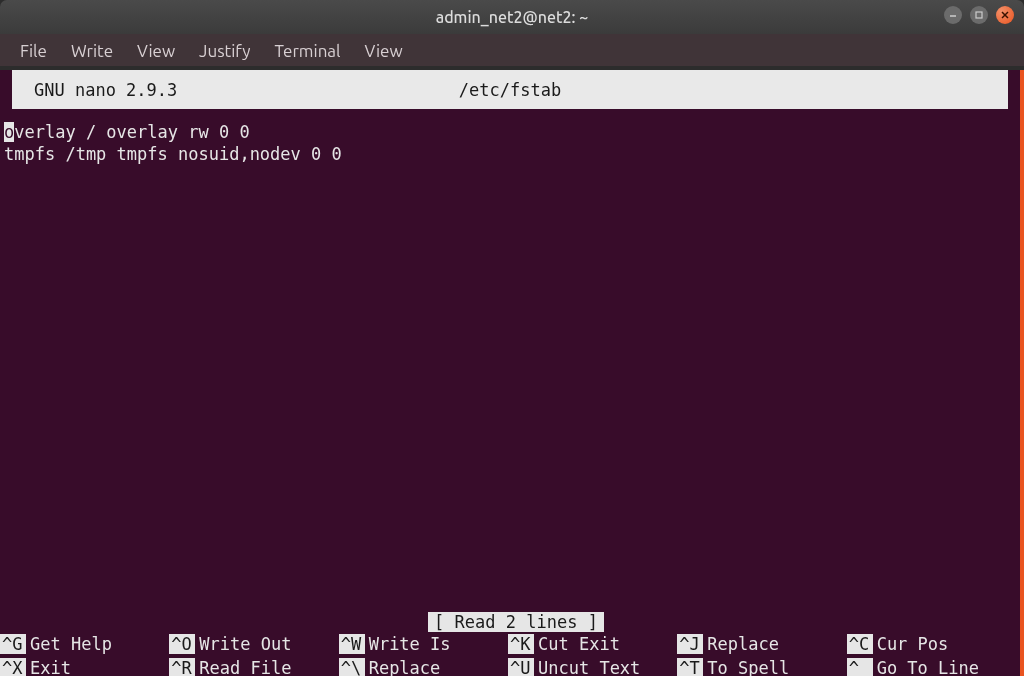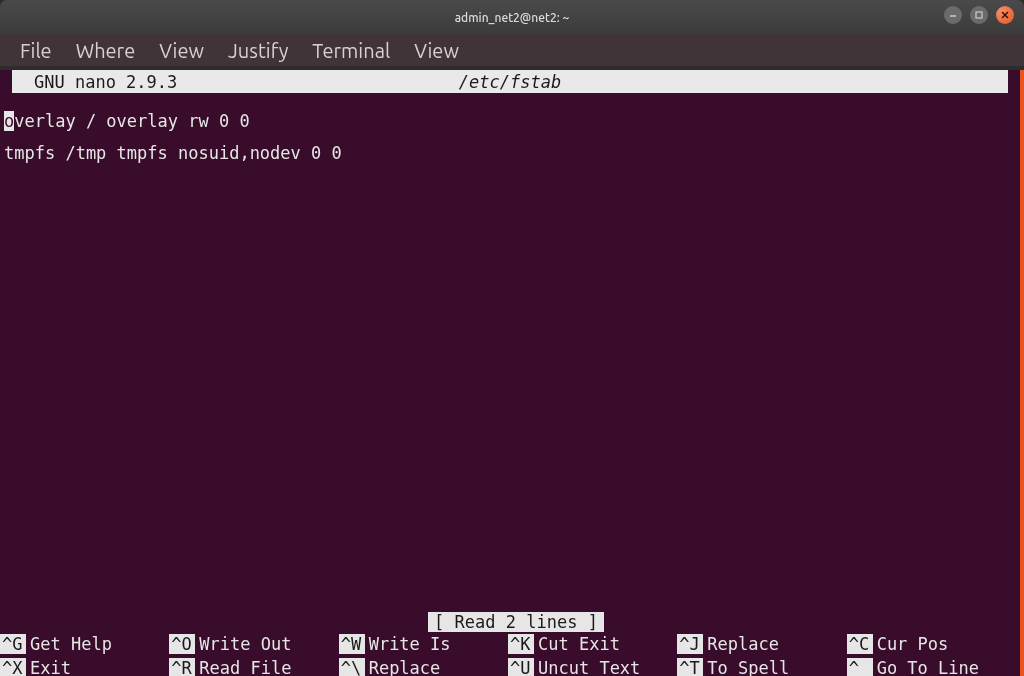--- a/index.html
+++ b/index.html
@@ -20,21 +20,21 @@
       background: linear-gradient(to bottom, #4a4a4a, #3b3b3b);
       display: flex;
       align-items: center;
       justify-content: center;
       position: relative;
       border-top-left-radius: 7px;
       border-top-right-radius: 7px;
     }
     .titlebar-title {
       color: #dcdcdc;
-      font-size: 12px;
+      font-size: 16px;
       font-weight: 500;
     }
     .window-controls {
       position: absolute;
       right: 10px;
       top: 6px;
       display: flex;
       gap: 8px;
     }
     .window-btn {
@@ -61,57 +61,56 @@
     .menubar {
       height: 32px;
       background: #403438;
       display: flex;
       align-items: center;
       padding-left: 10px;
       gap: 4px;
     }
     .menubar-item {
       color: #d8d0d3;
-      font-size: 20px;
+      font-size: 17px;
       padding: 4px 10px;
       cursor: pointer;
     }
     .terminal {
       background: #380c2a;
       height: calc(676px - 34px - 32px);
       font-family: "DejaVu Sans Mono", "Ubuntu Mono", monospace;
       font-size: 17px;
       color: #e6e6e6;
       position: relative;
       border-right: 4px solid #e95420;
     }
     .nano-header {
       background: #e9e9e9;
       color: #1a1a1a;
-      height: 23px;
+      height: 39px;
       display: flex;
       align-items: center;
       padding: 0 12px;
       margin: 0 12px;
       margin-top: 4px;
     }
     .nano-header .app {
       flex: 0 0 auto;
       padding-left: 10px;
     }
     .nano-header .filename {
       position: absolute;
       left: 50%;
       transform: translateX(-50%);
-      font-style: italic;
     }
     .nano-content {
       padding: 12px 0 0 4px;
       white-space: pre;
-      line-height: 32px;
+      line-height: 22px;
     }
     .cursor-char {
       background: #e6e6e6;
       color: #380c2a;
     }
     .nano-status {
       position: absolute;
       bottom: 48px;
       left: 0;
       right: 0;
@@ -173,21 +172,21 @@
       <svg viewBox="0 0 10 10">
           <line x1="2" y1="2" x2="8" y2="8" stroke="#3a1200" stroke-width="1.5"></line>
           <line x1="8" y1="2" x2="2" y2="8" stroke="#3a1200" stroke-width="1.5"></line>
         </svg>
     </div>
   </div>
 </div>
 
 <div class="menubar">
   <span class="menubar-item">File</span>
-  <span class="menubar-item">Where</span>
+  <span class="menubar-item">Write</span>
   <span class="menubar-item">View</span>
   <span class="menubar-item">Justify</span>
   <span class="menubar-item">Terminal</span>
   <span class="menubar-item">View</span>
 </div>
 
 <div class="terminal">
 
   <div class="nano-header">
     <span class="app">GNU nano 2.9.3</span>

